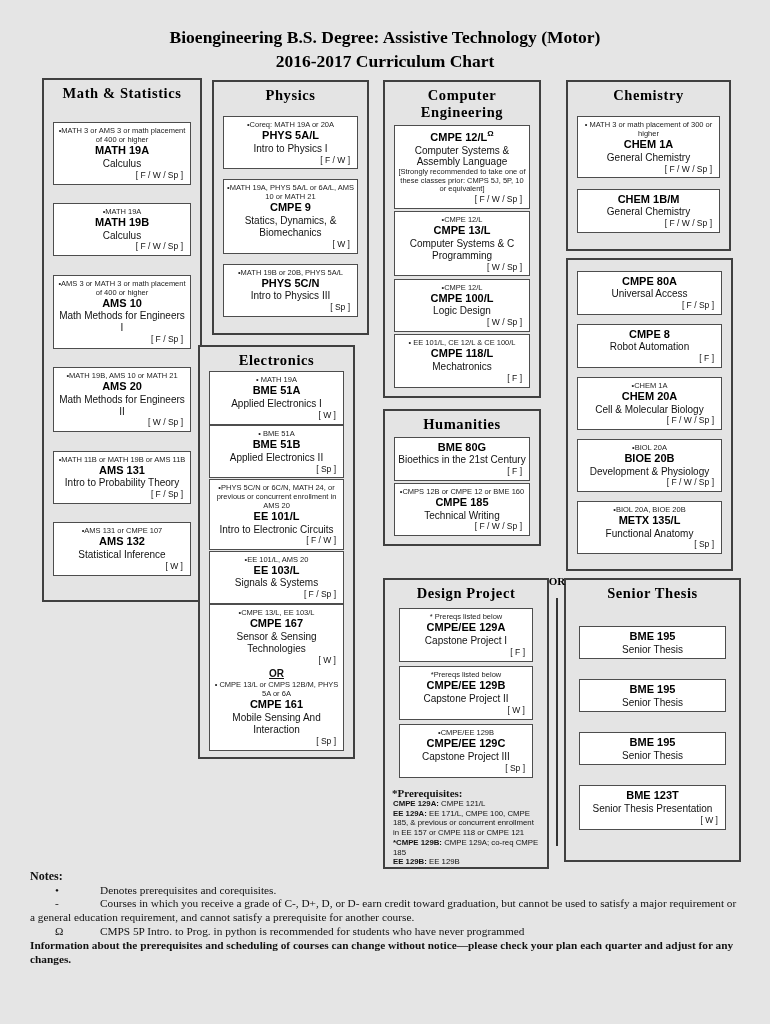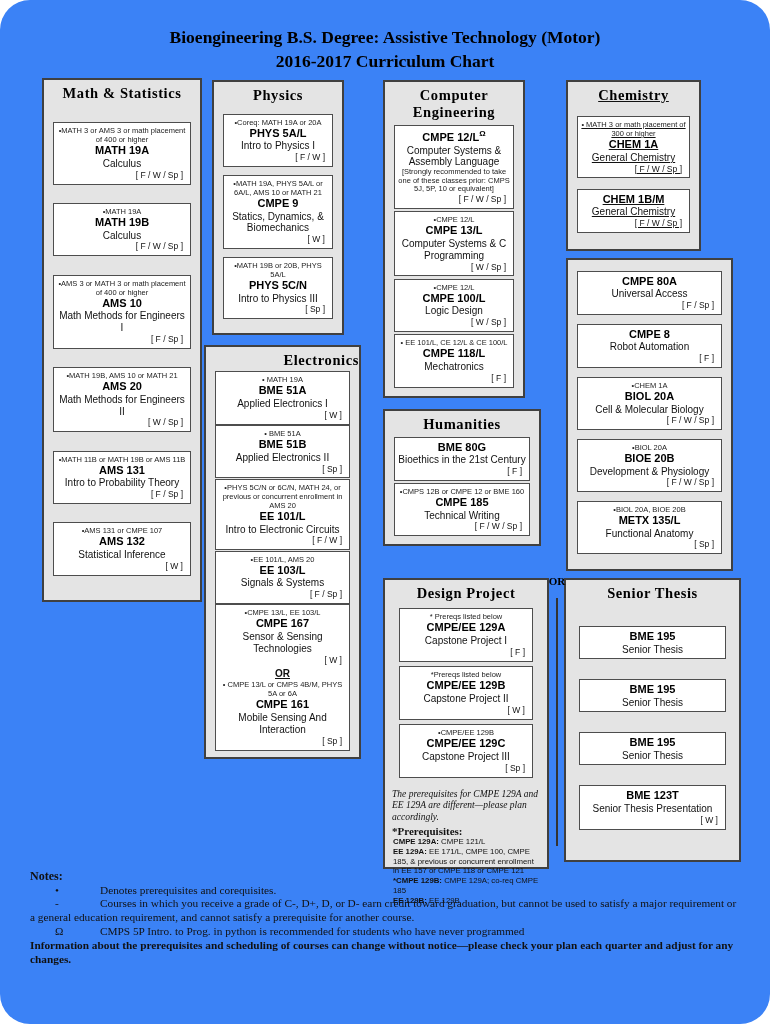--- a/index.html
+++ b/index.html
@@ -1,17 +1,17 @@
 <!DOCTYPE html>
 <html><head>
 <meta charset="utf-8">
 <style>
   html,body{margin:0;padding:0;background:#fff;}
-  .page{position:relative;width:770px;height:1024px;background:#3b82f6;overflow:hidden;
-        font-family:"Liberation Sans",sans-serif;color:#111;border-radius:30px;}
+  .page{position:relative;width:770px;height:1024px;background:#e5e5e5;overflow:hidden;
+        font-family:"Liberation Sans",sans-serif;color:#111;}
   .page-title{position:absolute;top:26px;left:0;width:100%;text-align:center;
         font-family:"Liberation Serif",serif;font-weight:bold;font-size:17.5px;line-height:1.35;color:#000;}
   .section{position:absolute;background:#e4e4e4;border:2px solid #404040;box-sizing:border-box;
         display:flex;flex-direction:column;}
   .section-header{font-family:"Liberation Serif",serif;font-weight:bold;font-size:14.5px;
         text-align:center;padding-top:5px;letter-spacing:.6px;color:#000;flex:0 0 auto;}
   .courses{flex:1 1 auto;display:flex;flex-direction:column;justify-content:space-evenly;
         padding:2px 9px 6px;}
   .course{background:#fff;border:1px solid #4d4d4d;text-align:center;padding:3px 3px 2px;}
   .prereq{font-size:7.5px;line-height:1.2;color:#222;}
@@ -81,21 +81,21 @@
             <div class="term">[ F / Sp ]</div>
           </div>
           <div class="course">
             <div class="prereq">•AMS 131 or CMPE 107</div>
             <div class="code"><span>AMS 132</span></div>
             <div class="ctitle">Statistical Inference</div>
             <div class="term">[ W ]</div>
           </div>
         </div>
       </div>
-      <div class="section sec-physics" style="left: 212px; top: 80px; width: 132px; height: 255px;">
+      <div class="section sec-physics" style="left: 212px; top: 80px; width: 157px; height: 255px;">
         <div class="section-header">Physics</div>
         <div class="courses">
           <div class="course">
             <div class="prereq">•Coreq: MATH 19A or 20A</div>
             <div class="code"><span>PHYS 5A/L</span></div>
             <div class="ctitle">Intro to Physics I</div>
             <div class="term">[ F / W ]</div>
           </div>
           <div class="course">
             <div class="prereq">•MATH 19A, PHYS 5A/L or 6A/L, AMS 10 or MATH 21</div>
@@ -104,21 +104,21 @@
             <div class="term">[ W ]</div>
           </div>
           <div class="course">
             <div class="prereq">•MATH 19B or 20B, PHYS 5A/L</div>
             <div class="code"><span>PHYS 5C/N</span></div>
             <div class="ctitle">Intro to Physics III</div>
             <div class="term">[ Sp ]</div>
           </div>
         </div>
       </div>
-      <div class="section sec-electronics" style="left: 204px; top: 345px; width: 157px; height: 414px; align-items: flex-end;">
+      <div class="section sec-electronics" style="left: 198px; top: 345px; width: 157px; height: 414px;">
         <div class="section-header">Electronics</div>
         <div class="courses">
           <div class="course">
             <div class="prereq">• MATH 19A</div>
             <div class="code"><span>BME 51A</span></div>
             <div class="ctitle">Applied Electronics I</div>
             <div class="term">[ W ]</div>
           </div>
           <div class="course">
             <div class="prereq">• BME 51A</div>
@@ -137,28 +137,28 @@
             <div class="code"><span>EE 103/L</span></div>
             <div class="ctitle">Signals &amp; Systems</div>
             <div class="term">[ F / Sp ]</div>
           </div>
           <div class="course">
             <div class="prereq">•CMPE 13/L, EE 103/L</div>
             <div class="code"><span>CMPE 167</span></div>
             <div class="ctitle">Sensor &amp; Sensing Technologies</div>
             <div class="term">[ W ]</div>
             <div class="or-inline">OR</div>
-            <div class="prereq">• CMPE 13/L or CMPS 4B/M, PHYS 5A or 6A</div>
+            <div class="prereq">• CMPE 13/L or CMPS 12B/M, PHYS 5A or 6A</div>
             <div class="code"><span>CMPE 161</span></div>
             <div class="ctitle">Mobile Sensing And Interaction</div>
             <div class="term">[ Sp ]</div>
           </div>
         </div>
       </div>
-      <div class="section sec-computer-engineering" style="left: 383px; top: 80px; width: 142px; height: 318px;">
+      <div class="section sec-computer-engineering" style="left: 383px; top: 80px; width: 158px; height: 318px;">
         <div class="section-header">Computer Engineering</div>
         <div class="courses">
           <div class="course">
             <div class="code"><span>CMPE 12/L</span><sup>Ω</sup></div>
             <div class="ctitle">Computer Systems &amp; Assembly Language</div>
             <div class="cnote">[Strongly recommended to take one of these classes prior: CMPS 5J, 5P, 10 or equivalent]</div>
             <div class="term">[ F / W / Sp ]</div>
           </div>
           <div class="course">
             <div class="prereq">•CMPE 12/L</div>
@@ -211,21 +211,20 @@
             <div class="ctitle">Capstone Project II</div>
             <div class="term">[ W ]</div>
           </div>
           <div class="course">
             <div class="prereq">•CMPE/EE 129B</div>
             <div class="code"><span>CMPE/EE 129C</span></div>
             <div class="ctitle">Capstone Project III</div>
             <div class="term">[ Sp ]</div>
           </div>
         </div>
-        <div class="dp-footnote">The prerequisites for CMPE 129A and EE 129A are different—please plan accordingly.</div>
         <div class="dp-prereq-heading">*Prerequisites:</div>
         <div class="dp-prereq-line"><b>CMPE 129A:</b><span> CMPE 121/L</span></div>
         <div class="dp-prereq-line"><b>EE 129A:</b><span> EE 171/L, CMPE 100, CMPE 185, &amp; previous or concurrent enrollment in EE 157 or CMPE 118 or CMPE 121</span></div>
         <div class="dp-prereq-line"><b>*CMPE 129B:</b><span> CMPE 129A; co-req CMPE 185</span></div>
         <div class="dp-prereq-line"><b>EE 129B:</b><span> EE 129B</span></div>
       </div>
       <div class="section sec-senior-thesis" style="left: 564px; top: 578px; width: 177px; height: 284px;">
         <div class="section-header">Senior Thesis</div>
         <div class="courses">
           <div class="course">
@@ -240,21 +239,21 @@
             <div class="code"><span>BME 195</span></div>
             <div class="ctitle">Senior Thesis</div>
           </div>
           <div class="course">
             <div class="code"><span>BME 123T</span></div>
             <div class="ctitle">Senior Thesis Presentation</div>
             <div class="term">[ W ]</div>
           </div>
         </div>
       </div>
-      <div class="section sec-chemistry" style="left: 566px; top: 80px; width: 135px; height: 171px; text-decoration: underline;">
+      <div class="section sec-chemistry" style="left: 566px; top: 80px; width: 165px; height: 171px;">
         <div class="section-header">Chemistry</div>
         <div class="courses">
           <div class="course">
             <div class="prereq">• MATH 3 or math placement of 300 or higher</div>
             <div class="code"><span>CHEM 1A</span></div>
             <div class="ctitle">General Chemistry</div>
             <div class="term">[ F / W / Sp ]</div>
           </div>
           <div class="course">
             <div class="code"><span>CHEM 1B/M</span></div>
@@ -270,21 +269,21 @@
             <div class="ctitle">Universal Access</div>
             <div class="term">[ F / Sp ]</div>
           </div>
           <div class="course">
             <div class="code"><span>CMPE 8</span></div>
             <div class="ctitle">Robot Automation</div>
             <div class="term">[ F ]</div>
           </div>
           <div class="course">
             <div class="prereq">•CHEM 1A</div>
-            <div class="code"><span>BIOL 20A</span></div>
+            <div class="code"><span>CHEM 20A</span></div>
             <div class="ctitle">Cell &amp; Molecular Biology</div>
             <div class="term">[ F / W / Sp ]</div>
           </div>
           <div class="course">
             <div class="prereq">•BIOL 20A</div>
             <div class="code"><span>BIOE 20B</span></div>
             <div class="ctitle">Development &amp; Physiology</div>
             <div class="term">[ F / W / Sp ]</div>
           </div>
           <div class="course">

